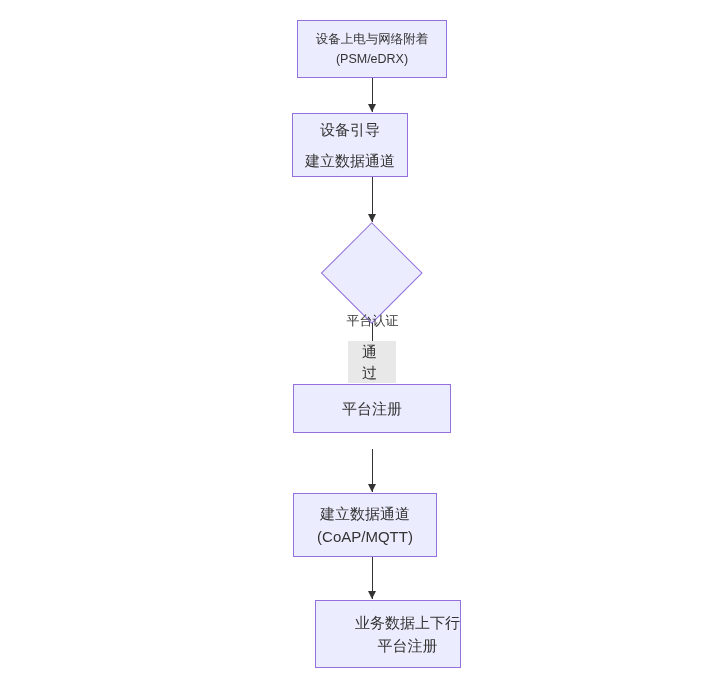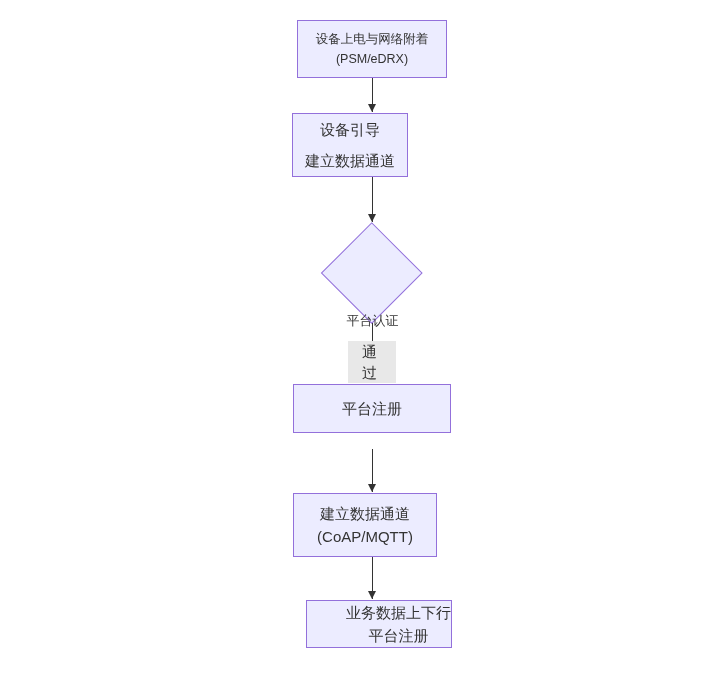--- a/index.html
+++ b/index.html
@@ -34,21 +34,21 @@
     justify-content:center;
     text-align:center;
     font-size:15px;
     line-height:23px;
     color:var(--text);
   }
   .node-power   {left:297px; top:20px;  width:150px; height:58px; font-size:12.5px; line-height:20px;}
   .node-boot    {left:292px; top:113px; width:116px; height:64px;gap:8px;}
   .node-register{left:293px; top:384px; width:158px; height:49px;}
   .node-channel {left:293px; top:493px; width:144px; height:64px;}
-  .node-business{left:306px; top:600px; width:146px; height:48px;padding-left:39px;}
+  .node-business{left:315px; top:600px; width:146px; height:68px;padding-left:39px;}
   
   .diamond-shape{
     position:absolute;
     left:336px; top:237px;
     width:71.5px; height:71.5px;
     box-sizing:border-box;
     background:var(--node-fill);
     border:1px solid var(--node-border);
     transform:rotate(45deg);
   }

